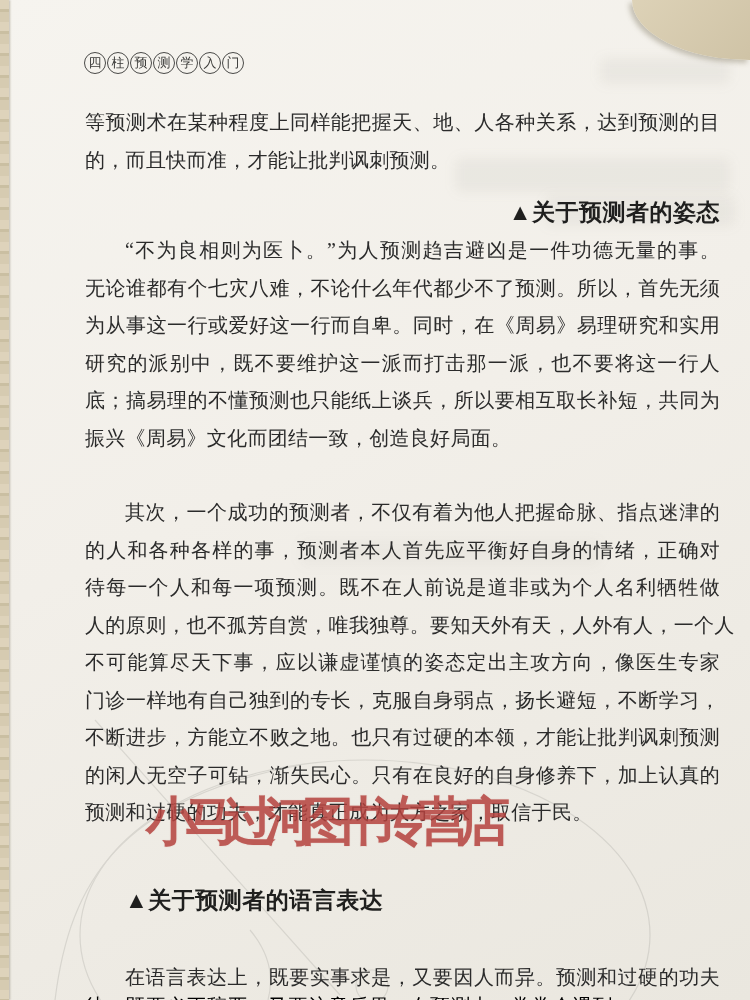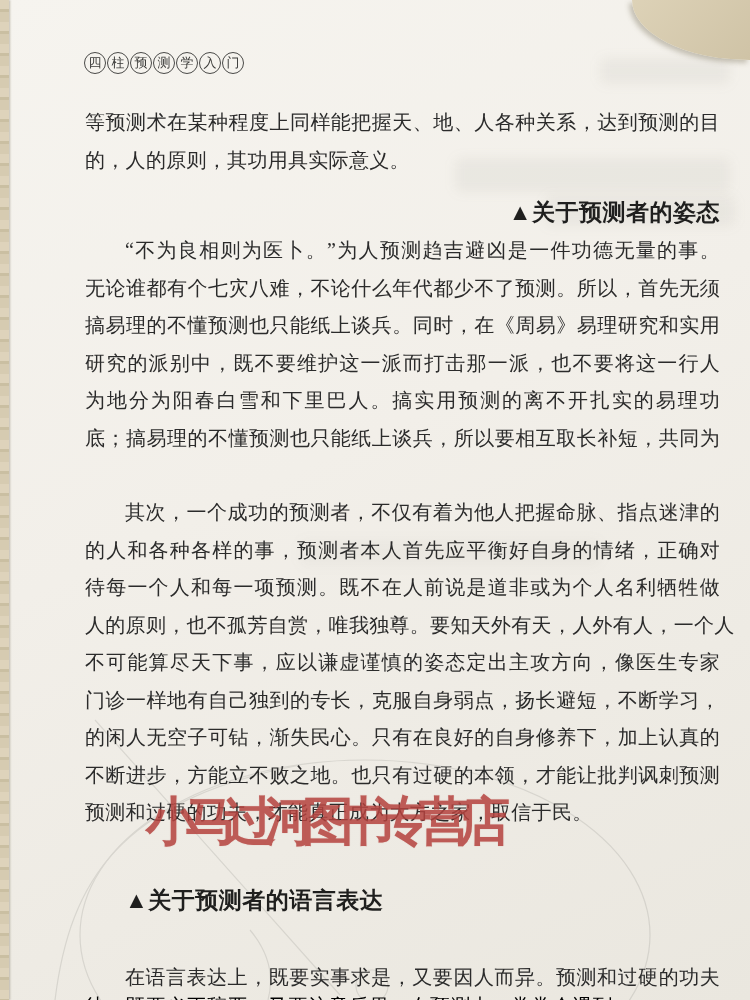--- a/index.html
+++ b/index.html
@@ -96,43 +96,43 @@
     <span class="c">柱</span>
     <span class="c">预</span>
     <span class="c">测</span>
     <span class="c">学</span>
     <span class="c">入</span>
     <span class="c">门</span>
   </div>
 
   <div class="textcol p1">
     <div class="line">等预测术在某种程度上同样能把握天、地、人各种关系，达到预测的目</div>
-    <div class="line para-end">的，人的原则，其功用具实际意义。</div>
+    <div class="line para-end">的，而且快而准，才能让批判讽刺预测。</div>
   </div>
 
   <div class="heading h1">▲关于预测者的姿态</div>
 
   <div class="textcol p2">
     <div class="line indent">“不为良相则为医卜。”为人预测趋吉避凶是一件功德无量的事。</div>
     <div class="line">无论谁都有个七灾八难，不论什么年代都少不了预测。所以，首先无须</div>
-    <div class="line">搞易理的不懂预测也只能纸上谈兵。同时，在《周易》易理研究和实用</div>
+    <div class="line">为从事这一行或爱好这一行而自卑。同时，在《周易》易理研究和实用</div>
     <div class="line">研究的派别中，既不要维护这一派而打击那一派，也不要将这一行人</div>
-    <div class="line">为地分为阳春白雪和下里巴人。搞实用预测的离不开扎实的易理功</div>
     <div class="line">底；搞易理的不懂预测也只能纸上谈兵，所以要相互取长补短，共同为</div>
+    <div class="line para-end">振兴《周易》文化而团结一致，创造良好局面。</div>
   </div>
 
   <div class="textcol p3">
     <div class="line indent">其次，一个成功的预测者，不仅有着为他人把握命脉、指点迷津的</div>
     <div class="line">的人和各种各样的事，预测者本人首先应平衡好自身的情绪，正确对</div>
     <div class="line">待每一个人和每一项预测。既不在人前说是道非或为个人名利牺牲做</div>
     <div class="line">人的原则，也不孤芳自赏，唯我独尊。要知天外有天，人外有人，一个人</div>
     <div class="line">不可能算尽天下事，应以谦虚谨慎的姿态定出主攻方向，像医生专家</div>
     <div class="line">门诊一样地有自己独到的专长，克服自身弱点，扬长避短，不断学习，</div>
+    <div class="line">不断进步，方能立不败之地。也只有过硬的本领，才能让批判讽刺预测</div>
     <div class="line">的闲人无空子可钻，渐失民心。只有在良好的自身修养下，加上认真的</div>
-    <div class="line">不断进步，方能立不败之地。也只有过硬的本领，才能让批判讽刺预测</div>
     <div class="line para-end">预测和过硬的功夫，才能真正成为大方之家，取信于民。</div>
   </div>
 
   <div class="heading h2">▲关于预测者的语言表达</div>
 
   <div class="textcol p4">
     <div class="line indent">在语言表达上，既要实事求是，又要因人而异。预测和过硬的功夫</div>
   </div>
 
   <div class="partial">

